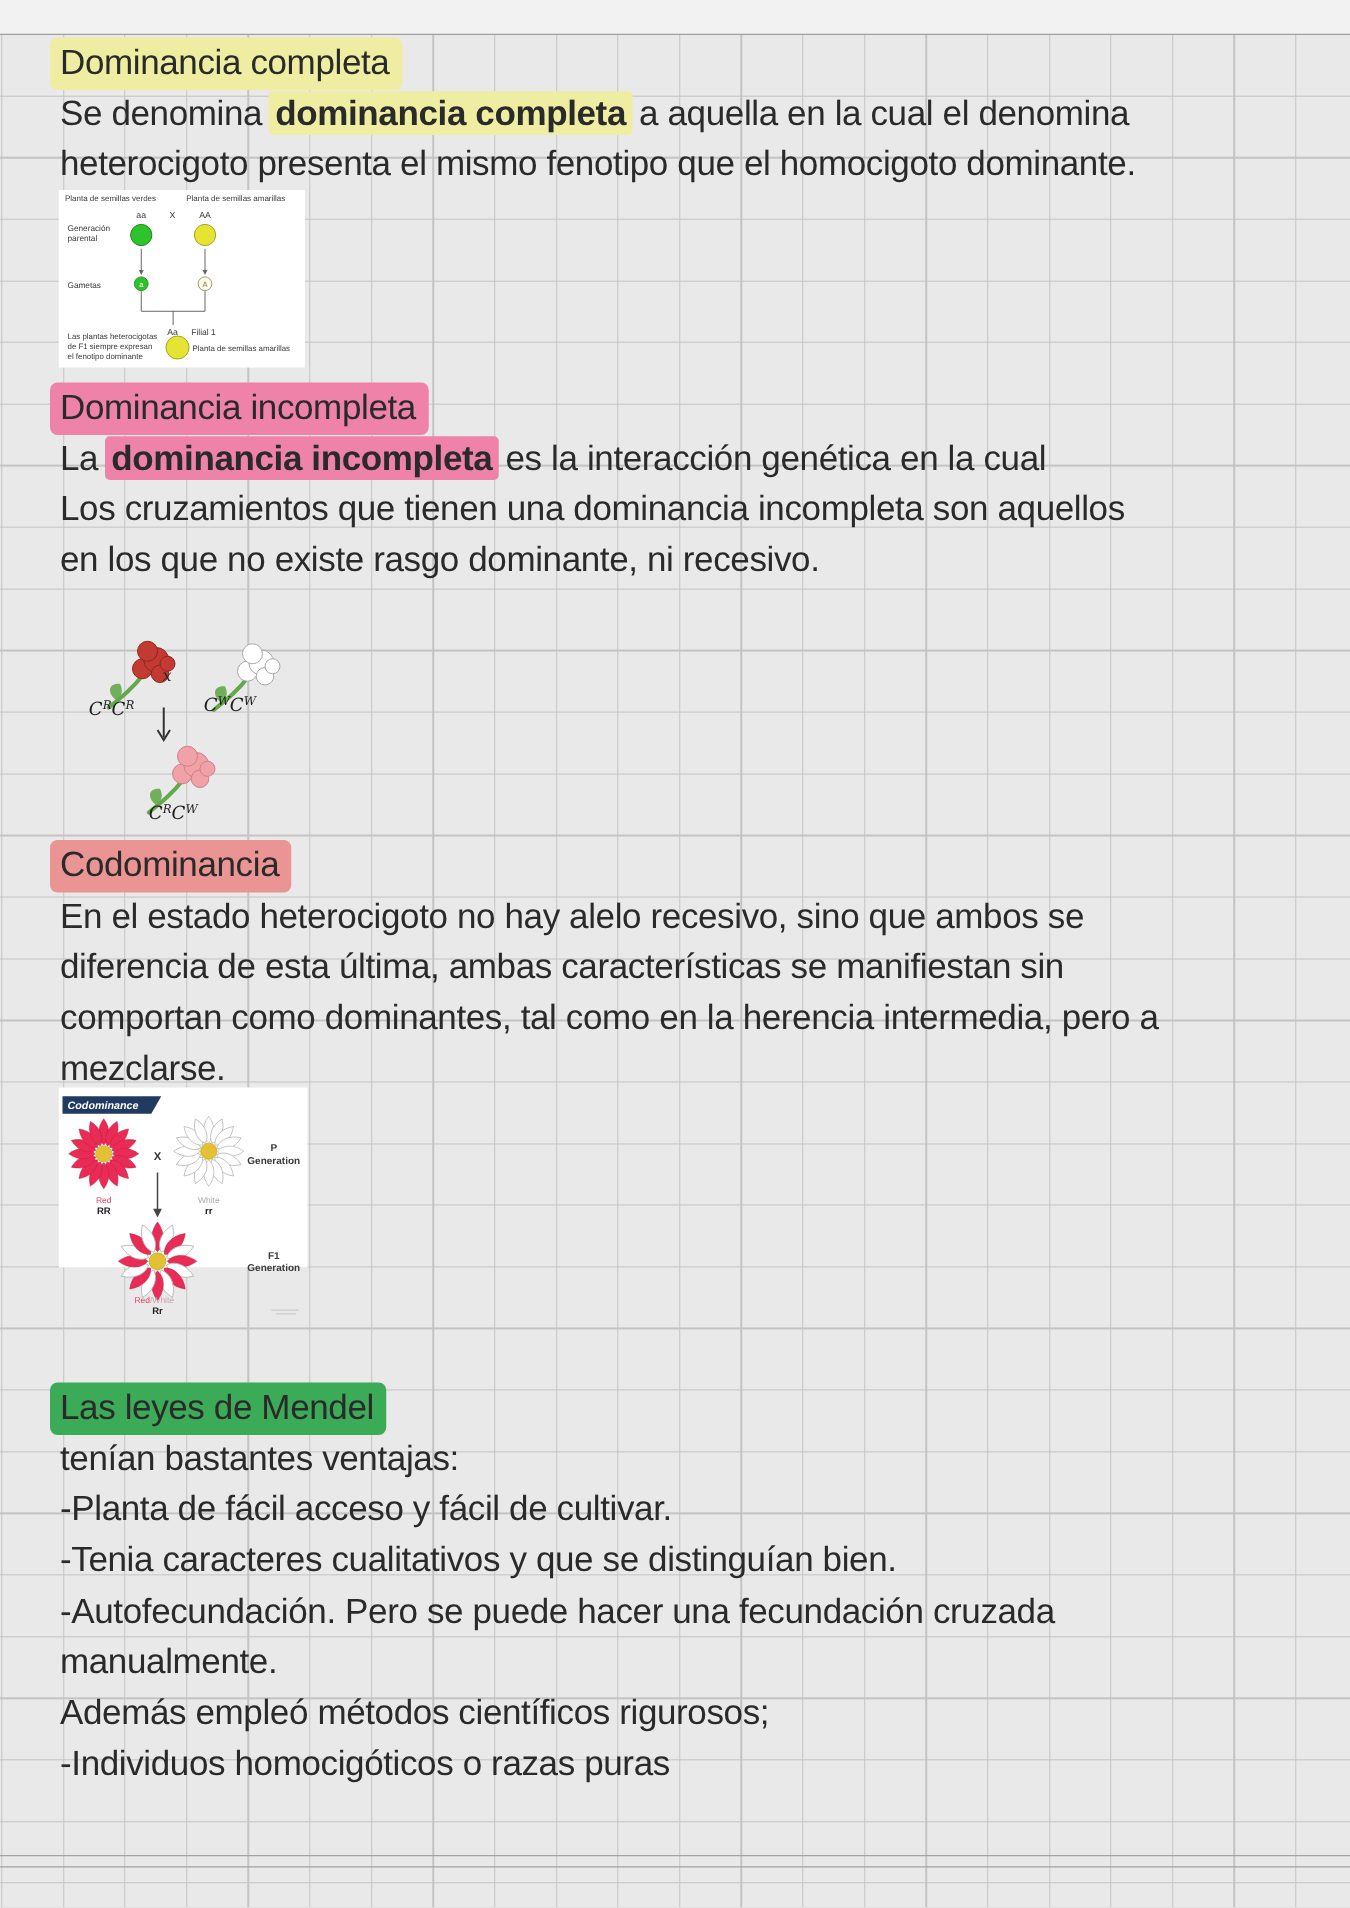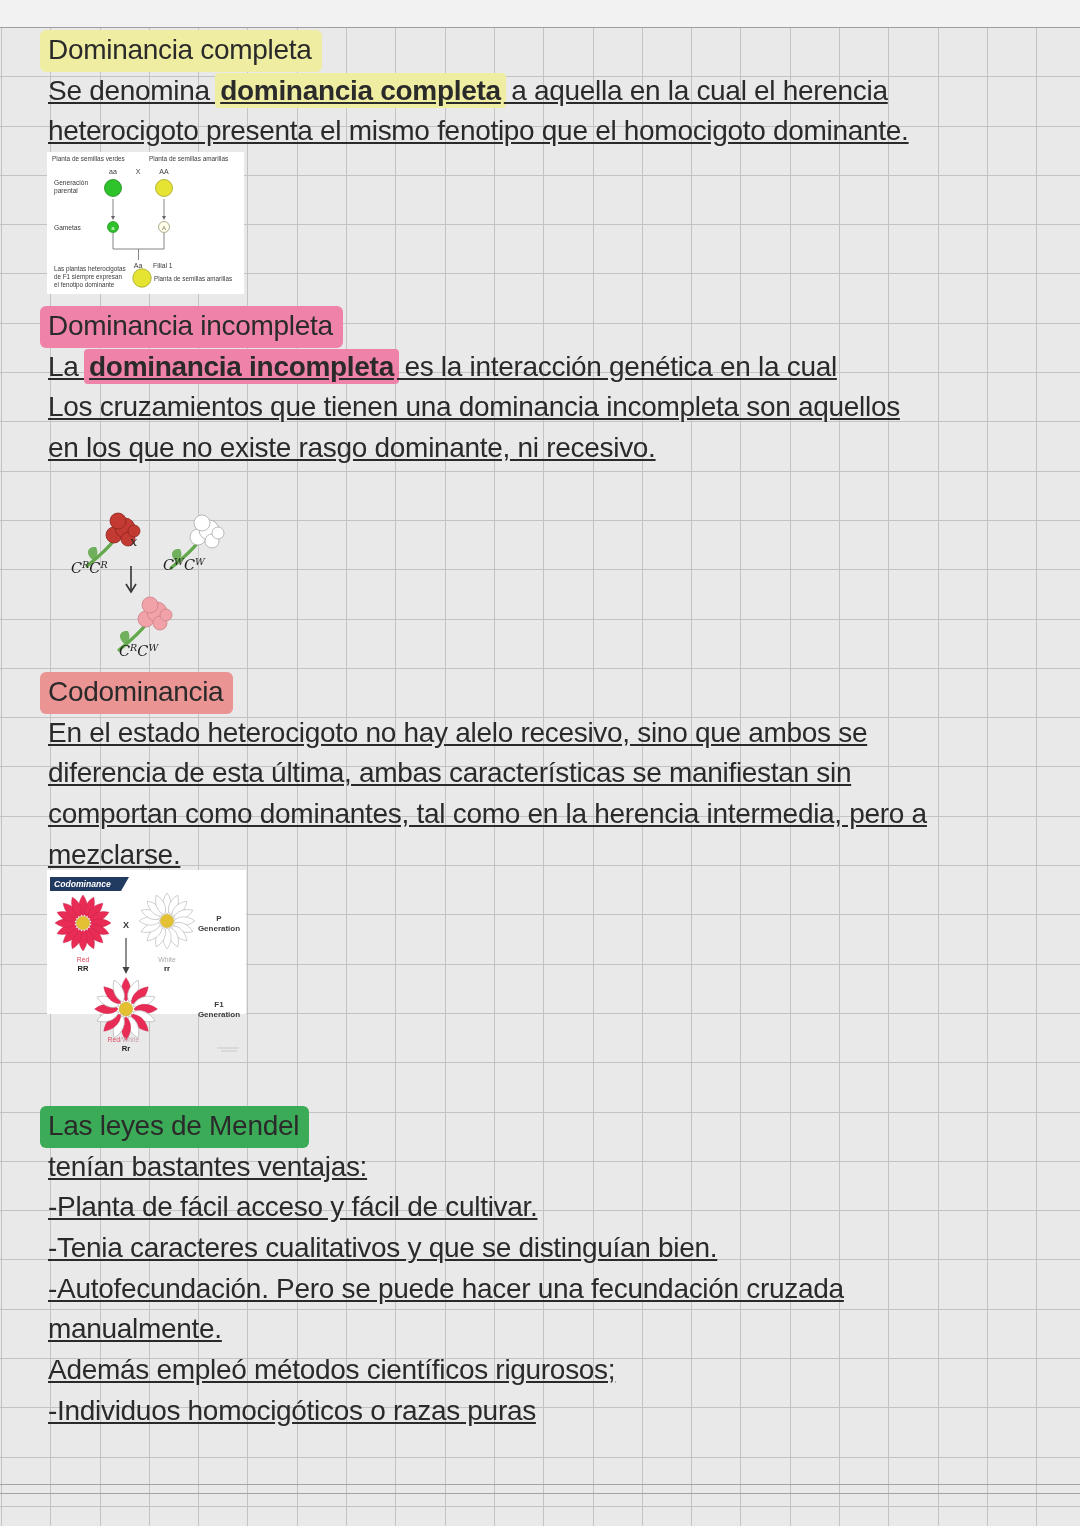--- a/index.html
+++ b/index.html
@@ -11,21 +11,21 @@
     background-position:0 27px,1px 0;
     font-family:"Liberation Sans","DejaVu Sans",sans-serif;
     color:#2a2a2a;}
   .top-strip{position:absolute;top:0;left:0;width:100%;height:27px;
     background:#f2f2f2;border-bottom:1px solid #9f9f9f;}
   .pagebreak{position:absolute;left:0;width:100%;height:1px;background:#a3a3a3;}
   .pb1{top:1484px}.pb2{top:1493px}
 
   .section{position:absolute;left:48px;font-size:28px;letter-spacing:-0.3px;}
   .s1{top:30px}.s2{top:306px}.s3{top:672px}.s4{top:1106px}
-  .tline{height:40.7px;line-height:40.7px;white-space:pre;text-decoration:underline;}
+  .tline{height:40.7px;line-height:40.7px;white-space:pre;}
   .b{font-weight:700;}
   .ihl{border-radius:4px;padding:2px 5px;margin:0 -2px;}
   .hl-head{display:inline-block;padding:0 10px 1px 8px;margin-left:-8px;border-radius:6px;}
 
   .img-box{position:absolute;background:#ffffff;}
   .punnett{left:47px;top:152px;width:197px;height:142px;}
   .codom{left:47px;top:870px;width:199px;height:144px;}
   .snap{position:absolute;left:57px;top:506px;width:230px;height:170px;}
 
   svg{display:block}
@@ -47,21 +47,21 @@
 </style>
 </head>
 <body>
 
 <div class="page">
   <div class="top-strip"></div>
 
   <div class="section s1">
     <div class="tline"><span class="hl-head" style="background: rgb(239, 237, 161);">Dominancia completa</span></div>
     <div>
-        <div class="tline"><span>Se denomina </span><span class="b ihl" style="background: rgb(239, 237, 161);">dominancia completa</span><span> a aquella en la cual el herencia</span></div>
+        <div class="tline"><span>Se denomina </span><span class="b ihl" style="background: rgb(239, 237, 161);">dominancia completa</span><span> a aquella en la cual el denomina</span></div>
         <div class="tline"><span>heterocigoto presenta el mismo fenotipo que el homocigoto dominante.</span></div>
       </div>
   </div>
 
   <div class="img-box punnett">
     <svg width="197" height="142" viewBox="0 0 197 142">
       <text class="ptxt" x="5" y="9" font-size="6.4">Planta de semillas verdes</text>
       <text class="ptxt" x="102" y="9" font-size="6.4">Planta de semillas amarillas</text>
       <text class="ptxt" x="66" y="22" font-size="7" text-anchor="middle">aa</text>
       <text class="ptxt" x="91" y="22" font-size="7" text-anchor="middle">X</text>

